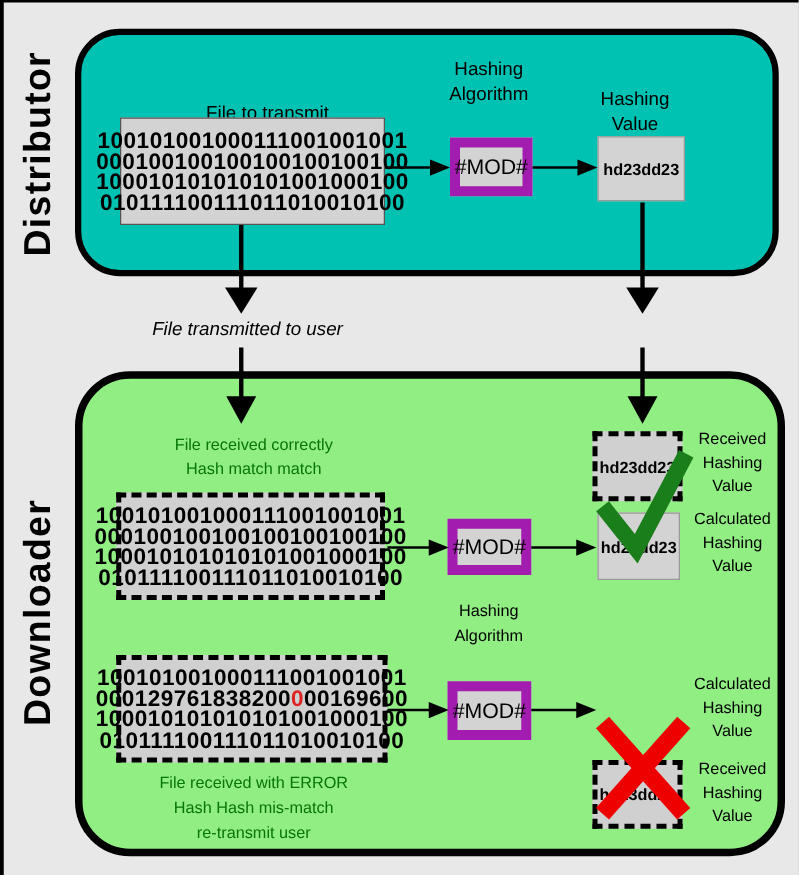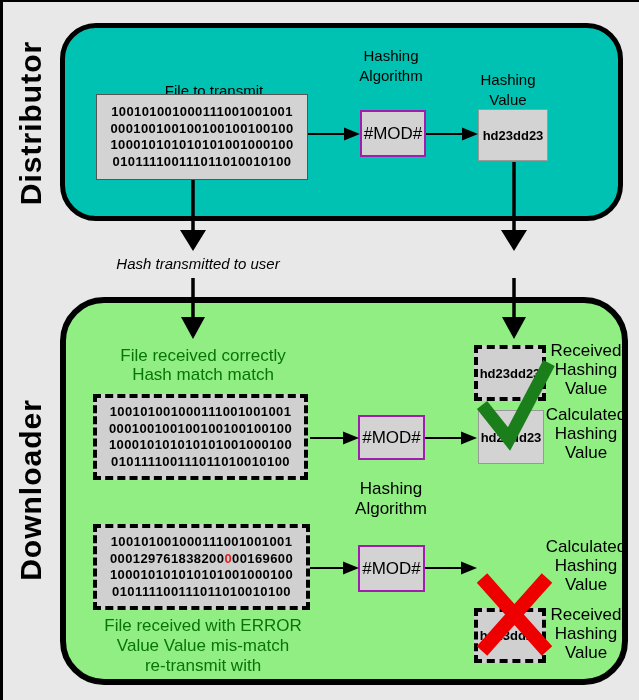--- a/index.html
+++ b/index.html
@@ -12,36 +12,36 @@
   .section{position:absolute;box-sizing:border-box;}
   .distributor-box{left:57px;top:21px;width:563px;height:198px;background:#00c2b2;border:5px solid #000;border-radius:36px;}
   .downloader-box{left:57px;top:295px;width:568px;height:388px;background:#90ee83;border:6px solid #000;border-radius:44px;}
   .vlabel{
     position:absolute;width:230px;height:42px;display:flex;align-items:center;justify-content:center;
     transform:rotate(-90deg);font-size:30px;font-weight:bold;letter-spacing:1px;white-space:nowrap;
   }
   .vlabel.distributor{left:-87px;top:100px;}
   .vlabel.downloader{left:-87px;top:467px;}
   .lbl{position:absolute;text-align:center;font-size:15px;line-height:20px;}
-  .lbl.small{font-size:17px;line-height:19px;}
+  .lbl.small{font-size:13px;line-height:19px;}
   .lbl.green{color:#077507;}
   .lbl.italic{font-style:italic;}
   .binbox{
     position:absolute;box-sizing:border-box;background:#d3d3d3;
     display:flex;flex-direction:column;justify-content:center;align-items:center;
-    font-size:13px;font-weight:bold;line-height:16.5px;letter-spacing:0.4px;white-space:nowrap;
+    font-size:18px;font-weight:bold;line-height:16.5px;letter-spacing:0.4px;white-space:nowrap;
   }
   .binbox.solid{border:1px solid #555;}
   .binbox.dashed{border:4px dashed #000;background:#d0d0d0;}
   .err-digit{color:#dd2222;}
   .gbox{
     position:absolute;box-sizing:border-box;background:#d3d3d3;
     display:flex;align-items:center;justify-content:center;white-space:nowrap;
   }
-  .gbox.mod{border:2px solid #a21caf;font-size:17px;}
+  .gbox.mod{border:8px solid #a21caf;font-size:17px;}
   .gbox.hash{border:1px solid #999;font-size:13px;font-weight:bold;}
   .gbox.hashdash{border:4px dashed #000;background:#d0d0d0;font-size:13px;font-weight:bold;}
   .overlay{position:absolute;left:0;top:0;width:639px;height:700px;pointer-events:none;}
 </style>
 </head>
 <body>
 
 <div class="canvas">
 
   <div class="section distributor-box"></div>
@@ -55,21 +55,21 @@
     <div>100010101010101001000100</div>
     <div>010111100111011010010100</div>
   </div>
 
   <div class="lbl" style="left:348px;top:44px;width:80px;">Hashing Algorithm</div>
   <div class="lbl" style="left:465px;top:48px;width:80px;margin-top:20px;">Hashing Value</div>
 
   <div class="gbox mod" style="left:357px;top:108px;width:66px;height:47px;">#MOD#</div>
   <div class="gbox hash" style="left:475px;top:107px;width:70px;height:52px;">hd23dd23</div>
 
-  <div class="lbl italic" style="left:100px;top:252px;width:190px;">Hash transmitted to user</div>
+  <div class="lbl italic" style="left:100px;top:252px;width:190px;">File transmitted to user</div>
 
   <div class="section downloader-box"></div>
   <div class="vlabel downloader">Downloader</div>
 
   <div class="lbl small green" style="left:95px;top:344px;width:210px;">
     <div>File received correctly</div>
     <div>Hash match match</div>
   </div>
 
   <div class="binbox dashed" style="left:90px;top:392px;width:215px;height:86px;">
@@ -112,22 +112,22 @@
     <div>Value</div>
   </div>
   <div class="lbl small" style="left:538px;top:603px;width:90px;">
     <div>Received</div>
     <div>Hashing</div>
     <div>Value</div>
   </div>
 
   <div class="lbl small green" style="left:85px;top:614px;width:230px;line-height:20px;">
     <div>File received with ERROR</div>
-    <div>Value Value mis-match</div>
-    <div>re-transmit with</div>
+    <div>Hash Hash mis-match</div>
+    <div>re-transmit user</div>
   </div>
 
   <svg class="overlay" viewBox="0 0 639 700">
 
     <g>
       <line x1="305" y1="132" x2="342" y2="132" stroke="#000" stroke-width="2"></line>
       <polygon points="341,125.5 357,132 341,138.5" fill="#000"></polygon>
     </g>
     <g>
       <line x1="423" y1="132" x2="460" y2="132" stroke="#000" stroke-width="2"></line>

